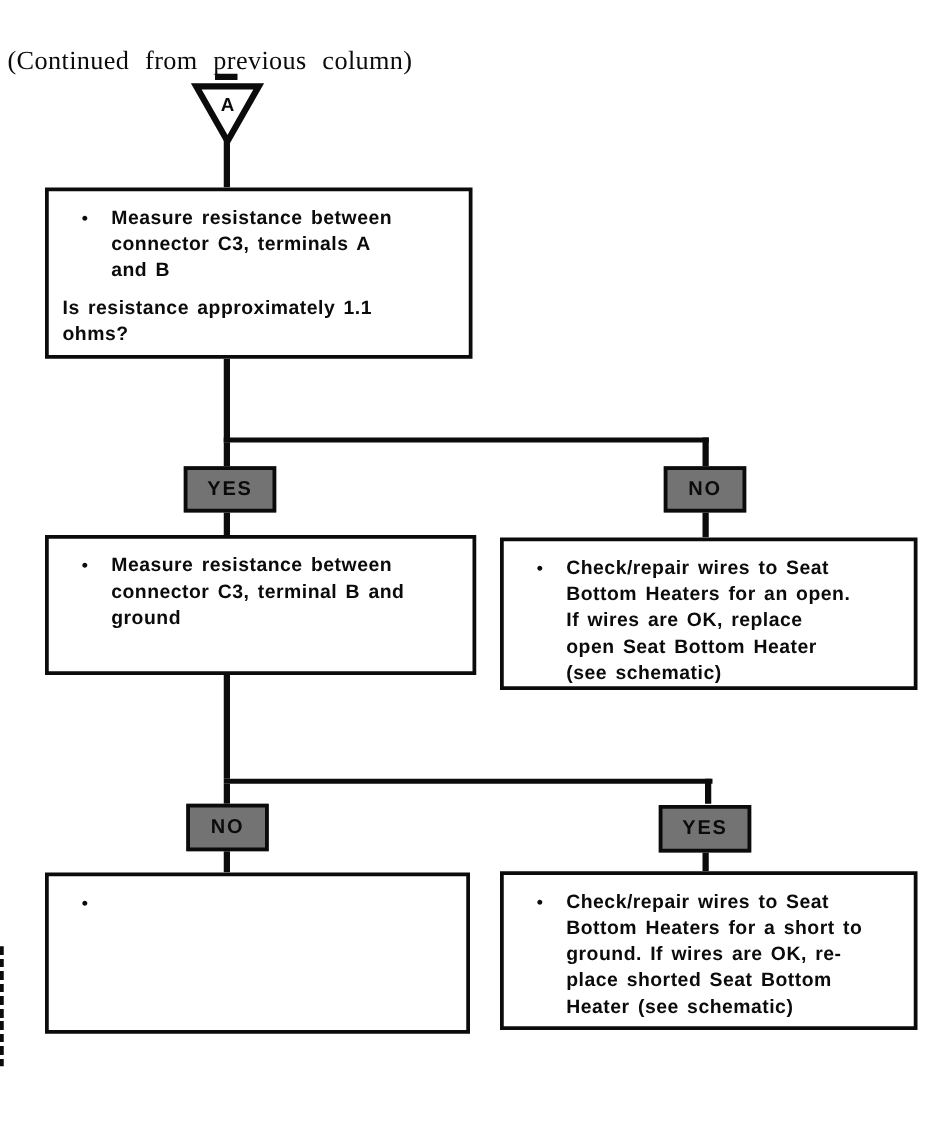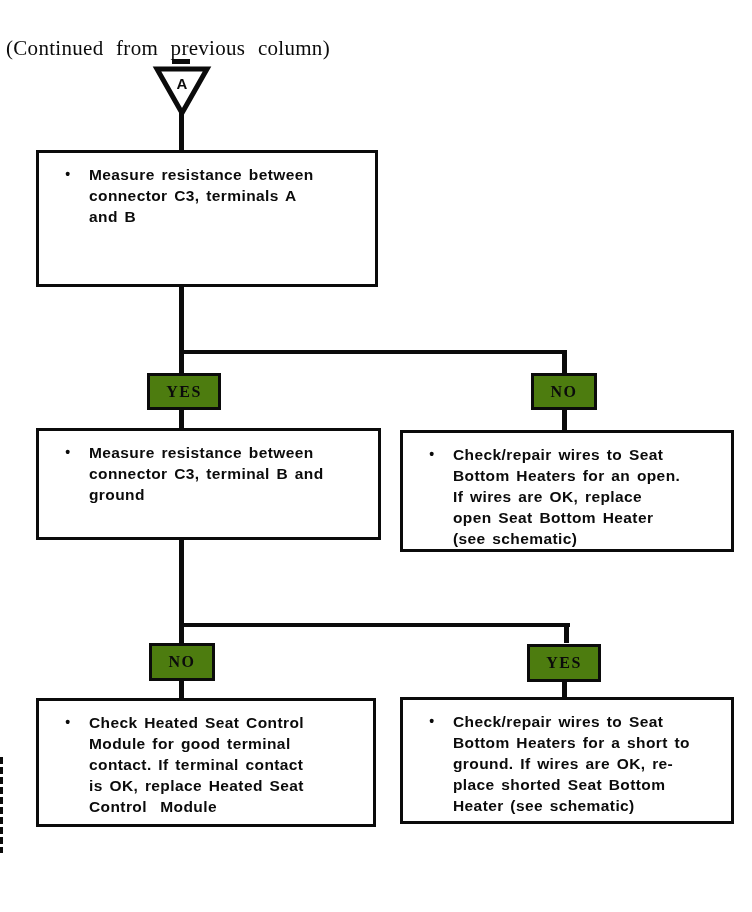--- a/index.html
+++ b/index.html
@@ -59,29 +59,28 @@
   .pre {
     white-space: pre-wrap;
   }
   .question {
     margin: 9px 0 0 3px;
   }
   .decision {
     position: absolute;
     box-sizing: border-box;
     border: 3px solid #0b0b0b;
-    background: #4d7c0f;
+    background: #737373;
     z-index: 2;
     display: flex;
     align-items: center;
     justify-content: center;
     font-size: 16px;
     font-weight: bold;
     letter-spacing: 1.5px;
-    font-family: Liberation Serif, serif;
   }
   .tri-wrap {
     position: absolute;
     left: 152px;
     top: 64px;
     z-index: 2;
   }
   .tri-label-svg {
     font-family: "Liberation Sans", sans-serif;
     font-size: 15px;
@@ -127,20 +126,22 @@
   <div class="edge" style="left:179px; top:681px; width:5px; height:17px;"></div>
   <div class="edge" style="left:562px; top:682px; width:5px; height:15px;"></div>
 
   <div class="node" style="left:36px; top:150px; width:342px; height:137px;">
     <div class="bullet-row">
       <span class="bullet">•</span>
       <div class="pre">Measure resistance between
 connector C3, terminals A
 and B</div>
     </div>
+    <div class="question pre">Is resistance approximately 1.1
+ohms?</div>
   </div>
 
   <div class="decision" style="left:147px; top:373px; width:74px; height:37px;">
     <span>YES</span>
   </div>
   <div class="decision" style="left:531px; top:373px; width:66px; height:37px;">
     <span>NO</span>
   </div>
 
   <div class="node" style="left:36px; top:428px; width:345px; height:112px;">
@@ -166,25 +167,20 @@
   <div class="decision" style="left:149px; top:643px; width:66px; height:38px;">
     <span>NO</span>
   </div>
   <div class="decision" style="left:527px; top:644px; width:74px; height:38px;">
     <span>YES</span>
   </div>
 
   <div class="node" style="left:36px; top:698px; width:340px; height:129px;">
     <div class="bullet-row">
       <span class="bullet">•</span>
-      <div class="pre">Check Heated Seat Control
-Module for good terminal
-contact. If terminal contact
-is OK, replace Heated Seat
-Control  Module</div>
     </div>
   </div>
 
   <div class="node" style="left:400px; top:697px; width:334px; height:127px;">
     <div class="bullet-row">
       <span class="bullet">•</span>
       <div class="pre">Check/repair wires to Seat
 Bottom Heaters for a short to
 ground. If wires are OK, re-
 place shorted Seat Bottom

